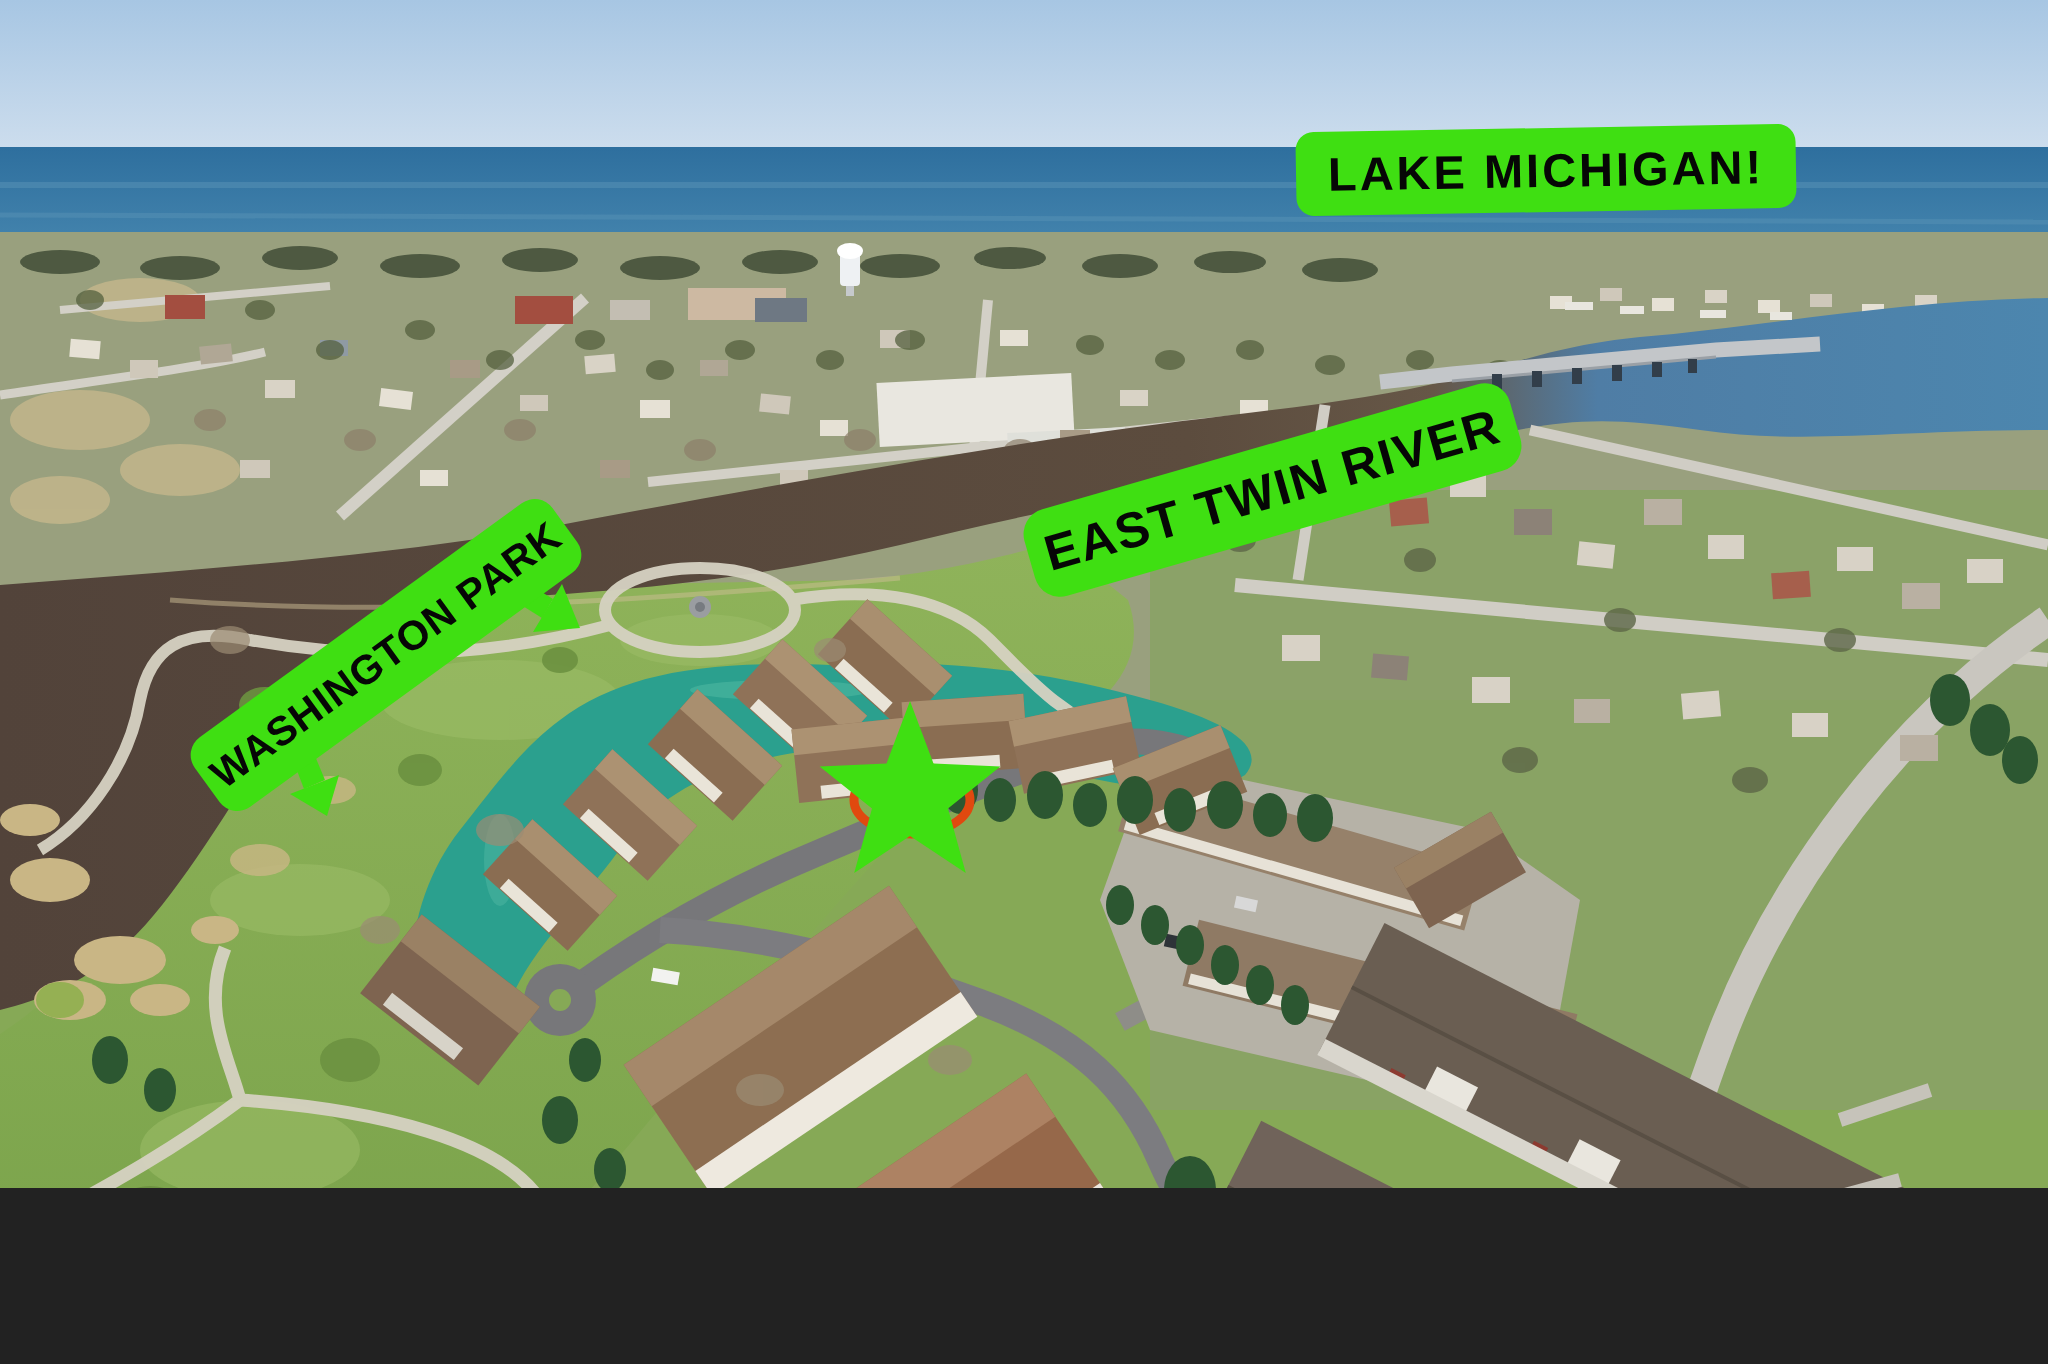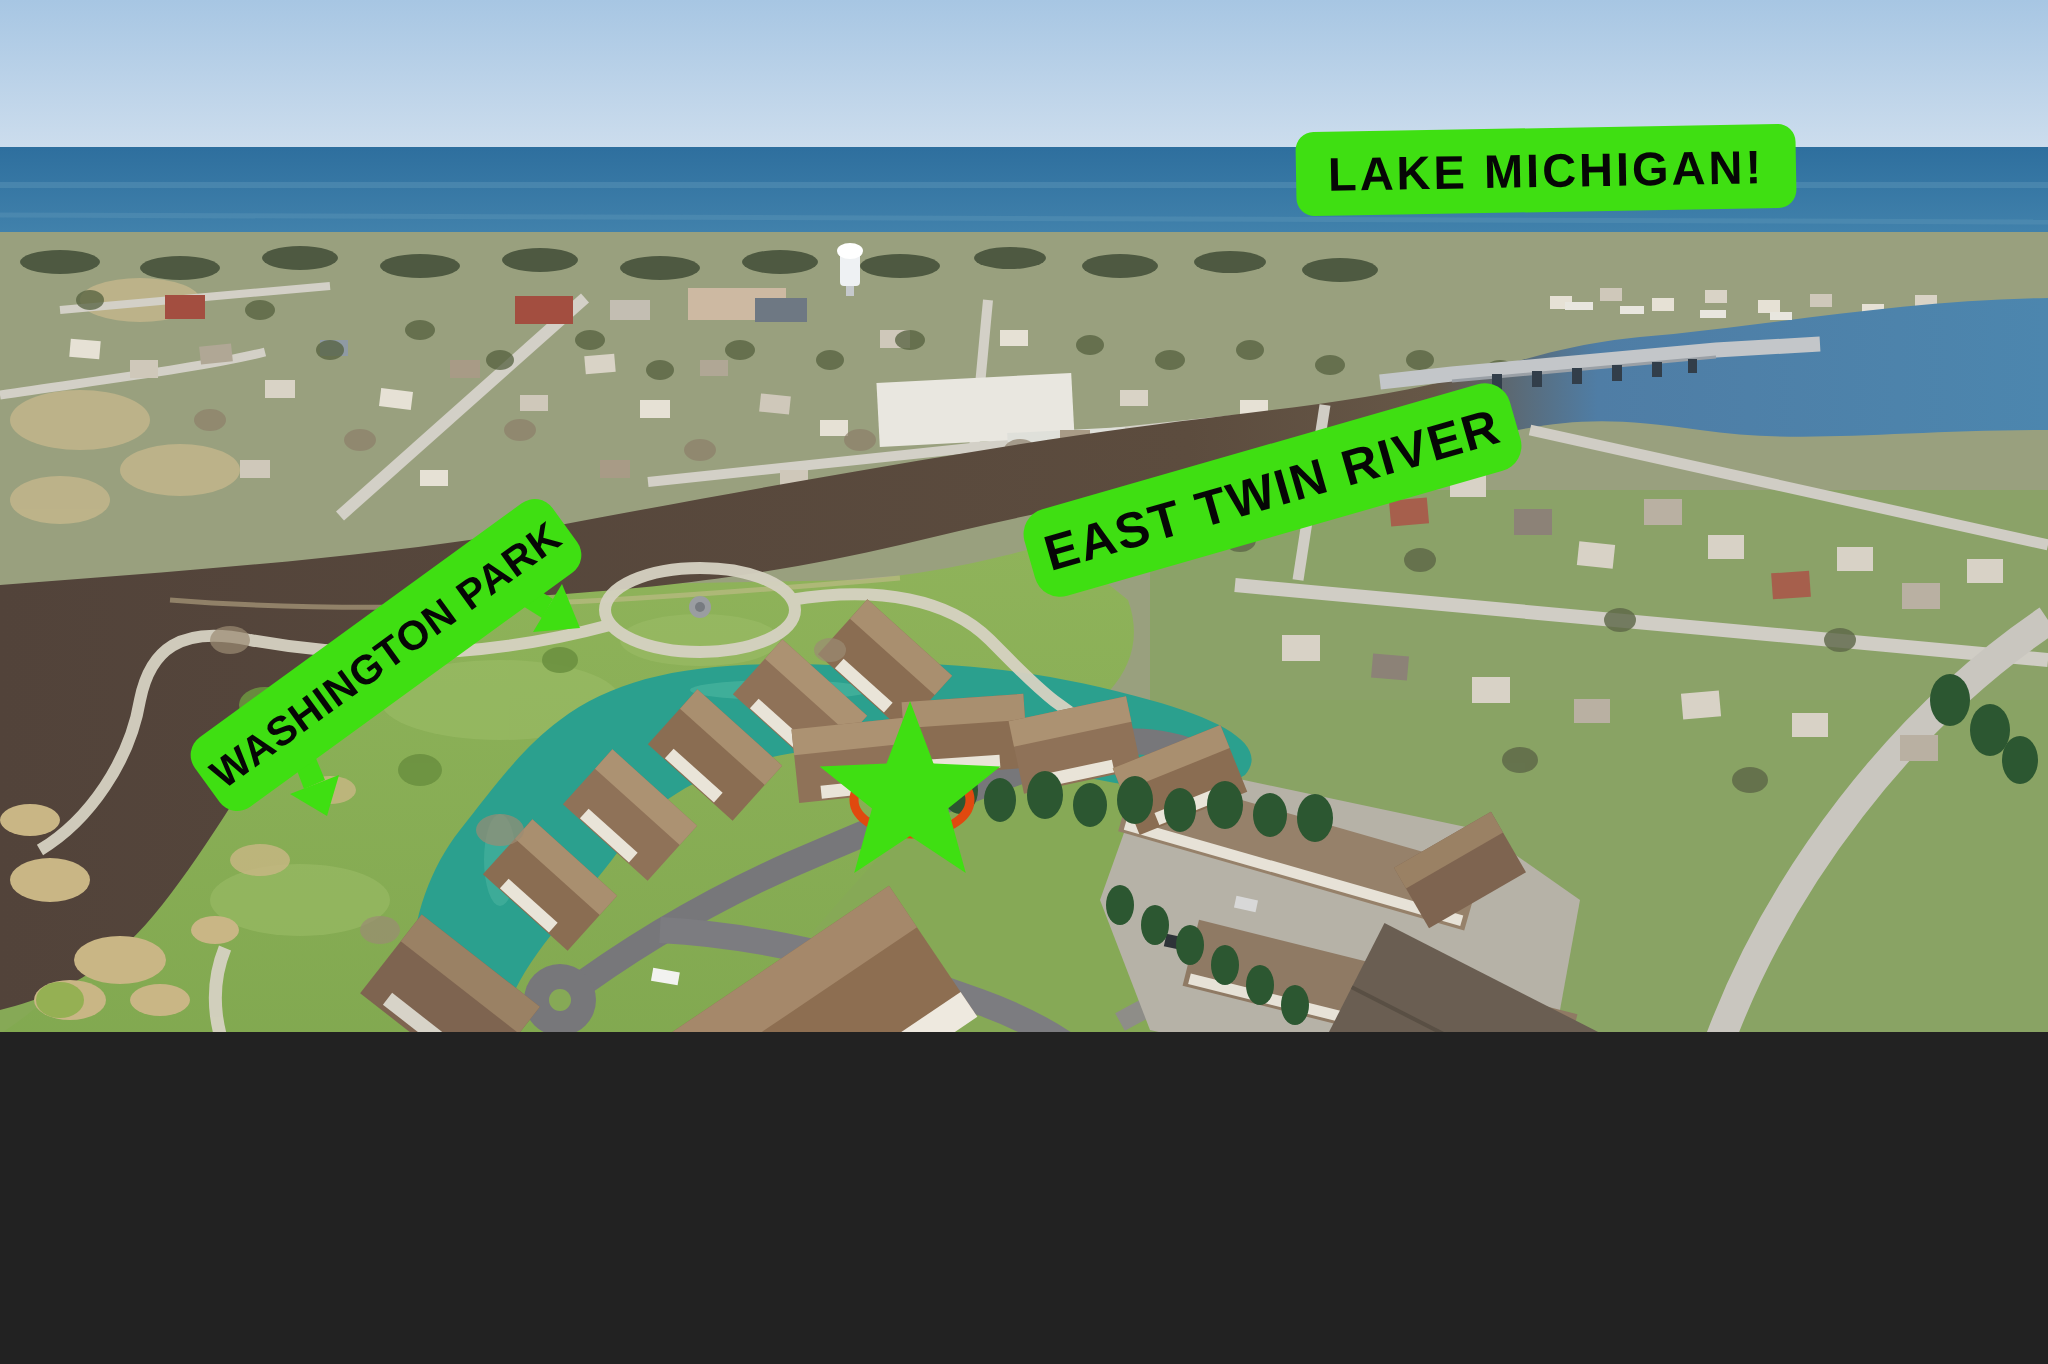--- a/index.html
+++ b/index.html
@@ -1,16 +1,16 @@
 <!DOCTYPE html>
 <html style="--green: #3fdf12; --label-text: #060606; --marker-red: #e0490f;"><head>
 <meta charset="utf-8">
 <style>
   html,body{margin:0;padding:0;background:#222;}
-  .stage{position:relative;width:2048px;height:1032px;overflow:hidden;
+  .stage{position:relative;width:2048px;height:1188px;overflow:hidden;
          font-family:"Liberation Sans",sans-serif;}
   .scene{position:absolute;inset:0;}
   .banner{position:absolute;display:flex;align-items:center;justify-content:center;
           background:var(--green,#3fdf12);color:var(--label-text,#060606);
           font-weight:600;white-space:nowrap;line-height:1;}
   .banner-lake{left:1296px;top:128px;width:500px;height:84px;border-radius:18px;
                transform:rotate(-1deg);font-size:47px;letter-spacing:3px;}
   .banner-river{left:1020px;top:445px;width:505px;height:90px;border-radius:26px;
                 transform:rotate(-16deg);font-size:50px;letter-spacing:2px;}
   .banner-park{left:165px;top:612px;width:442px;height:86px;border-radius:22px;

